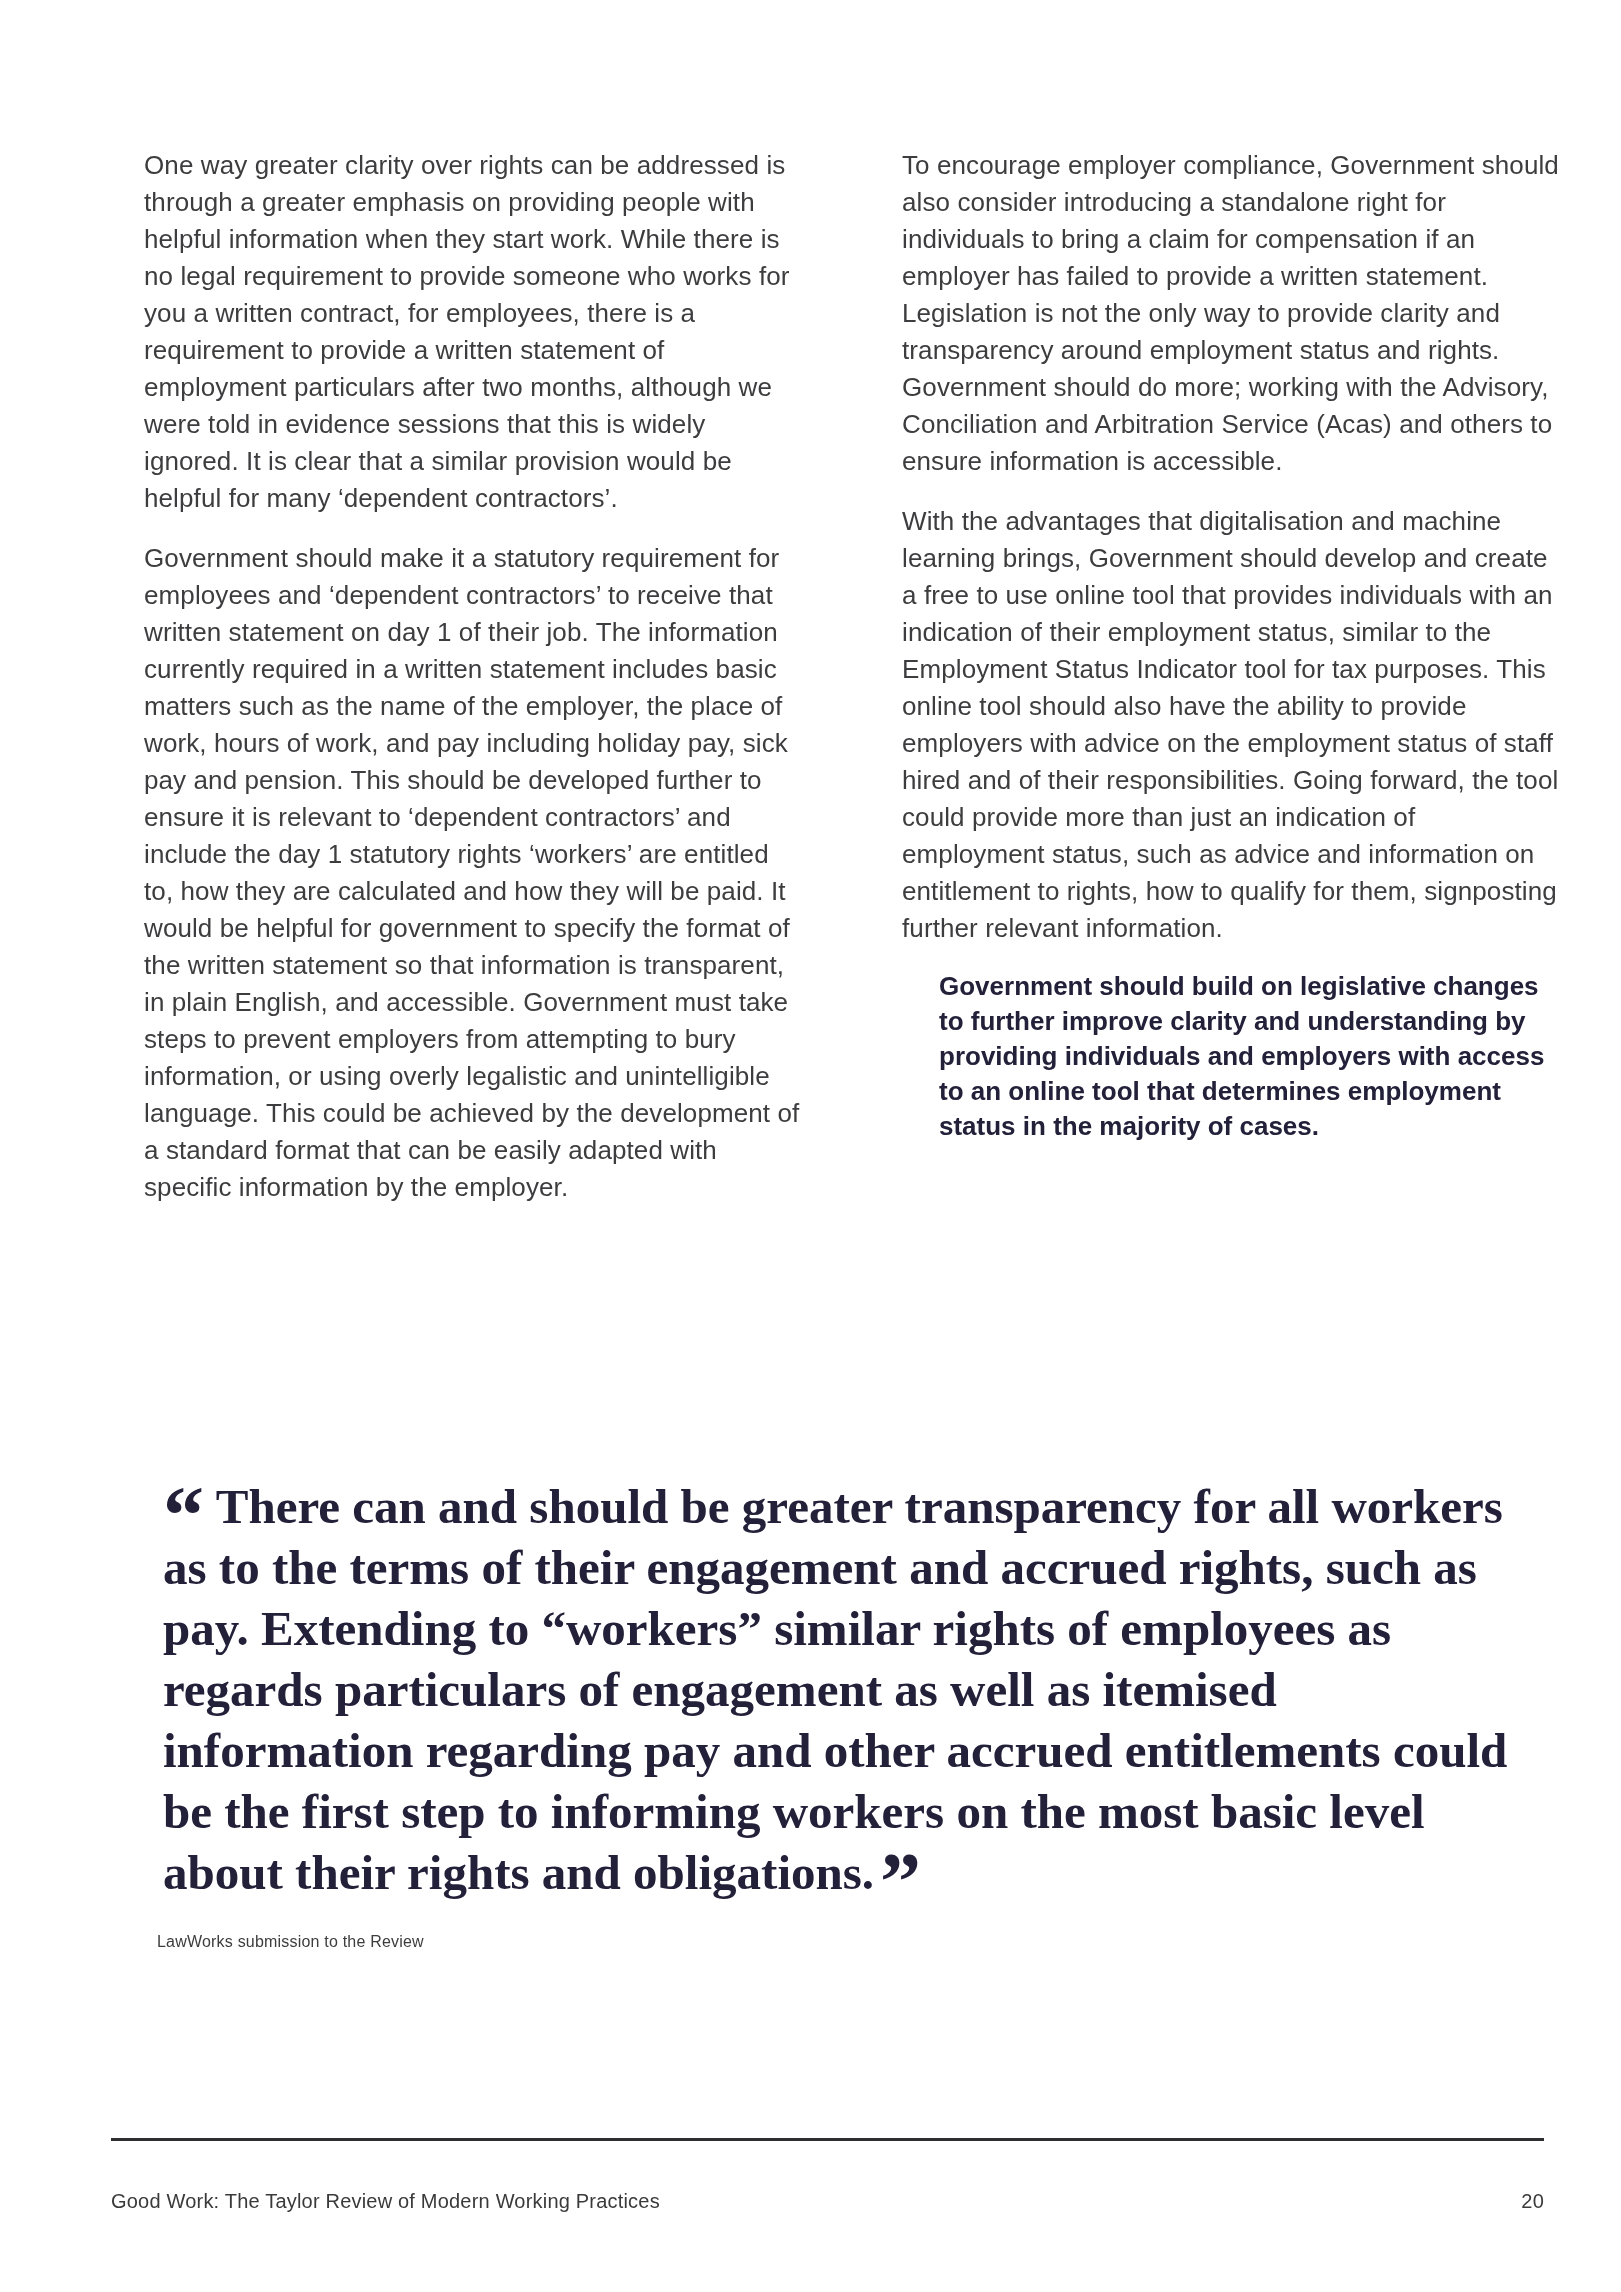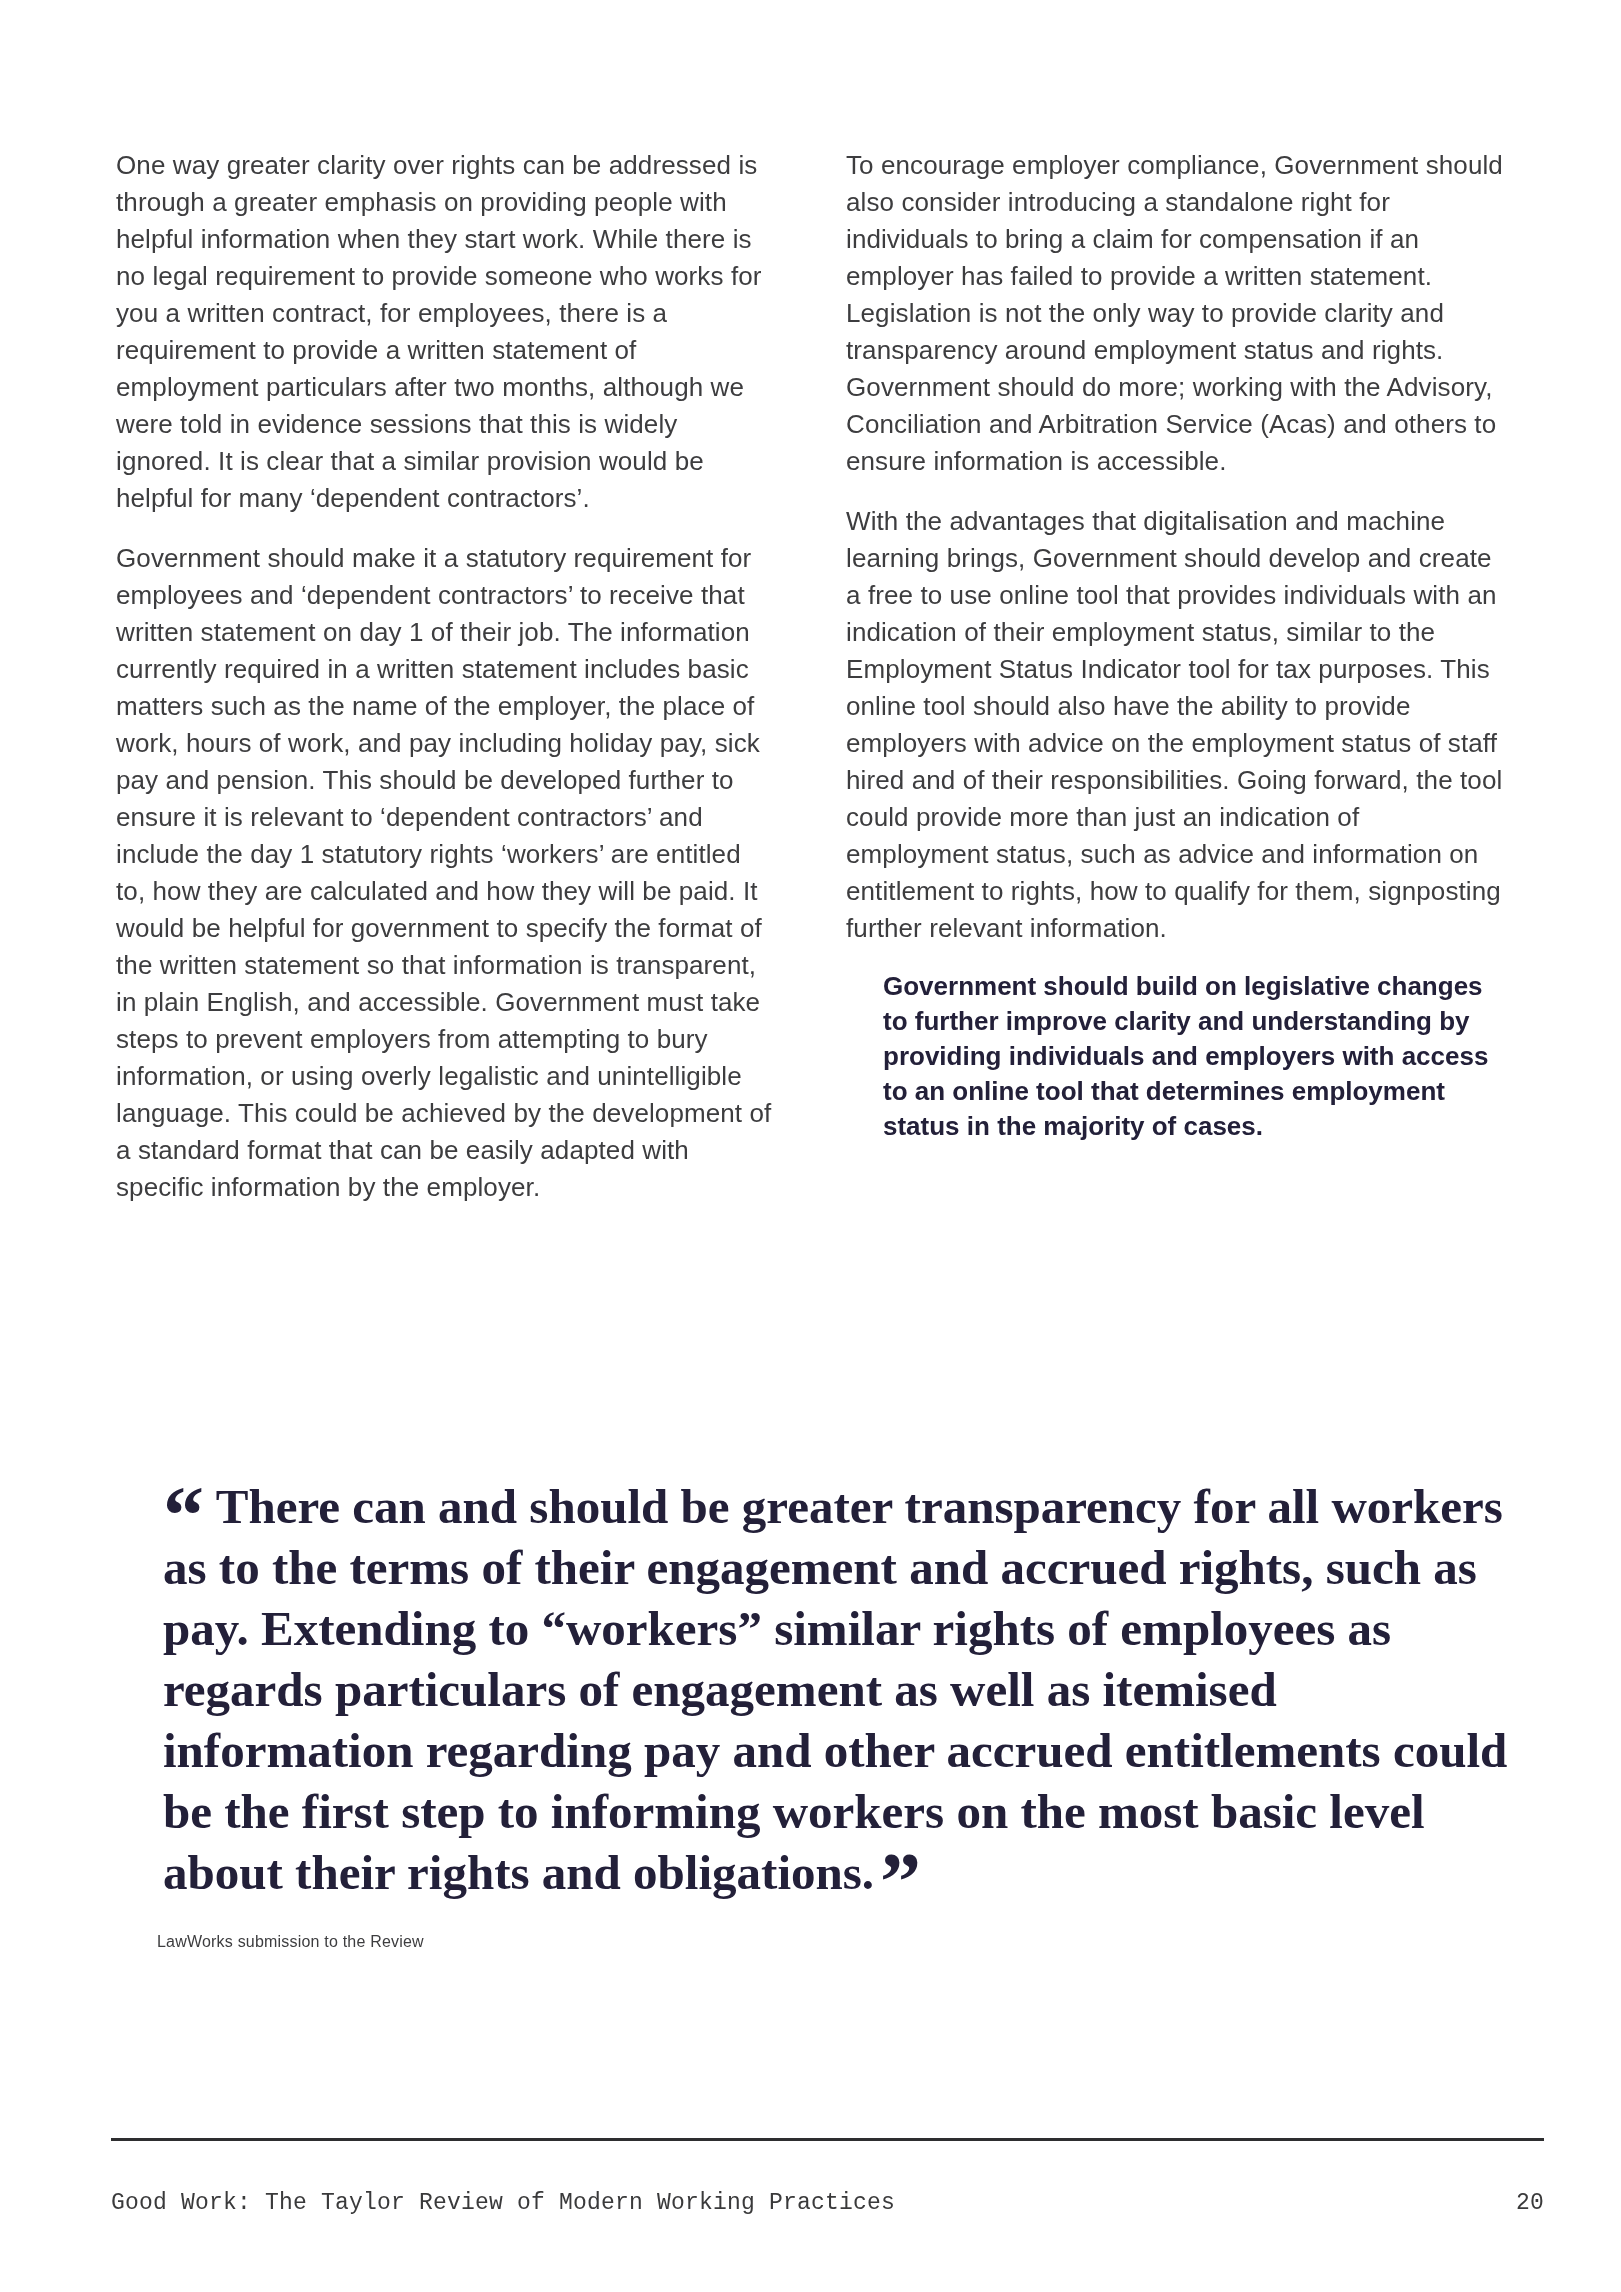--- a/index.html
+++ b/index.html
@@ -18,21 +18,21 @@
     overflow:hidden;
     margin:0 auto;
   }
   .columns{
     position:absolute;
     top:147px;
     left:116px;
     display:flex;
     gap:69px;
   }
-  .col{width:661px;}
+  .col{width:661px;margin-left:28px;}
   .body-para{
     font-size:26px;
     line-height:37px;
     color:var(--body-ink);
     margin:0 0 22.5px 0;
     letter-spacing:0.1px;
   }
   .rec-para{
     font-size:26px;
     line-height:35px;
@@ -92,24 +92,23 @@
   }
   .footer-rule{
     height:2.9px;
     background:var(--rule-ink);
   }
   .footer-row{
     display:flex;
     justify-content:space-between;
     align-items:baseline;
     margin-top:49px;
-    font-size:23px;
+    font-size:20px;
     color:#3a3a3b;
     letter-spacing:0.2px;
-    font-family:Liberation Mono, monospace;
   }
 </style>
 </head>
 <body>
 
 <div class="page">
 
   <div class="columns">
 
     <div class="col">

